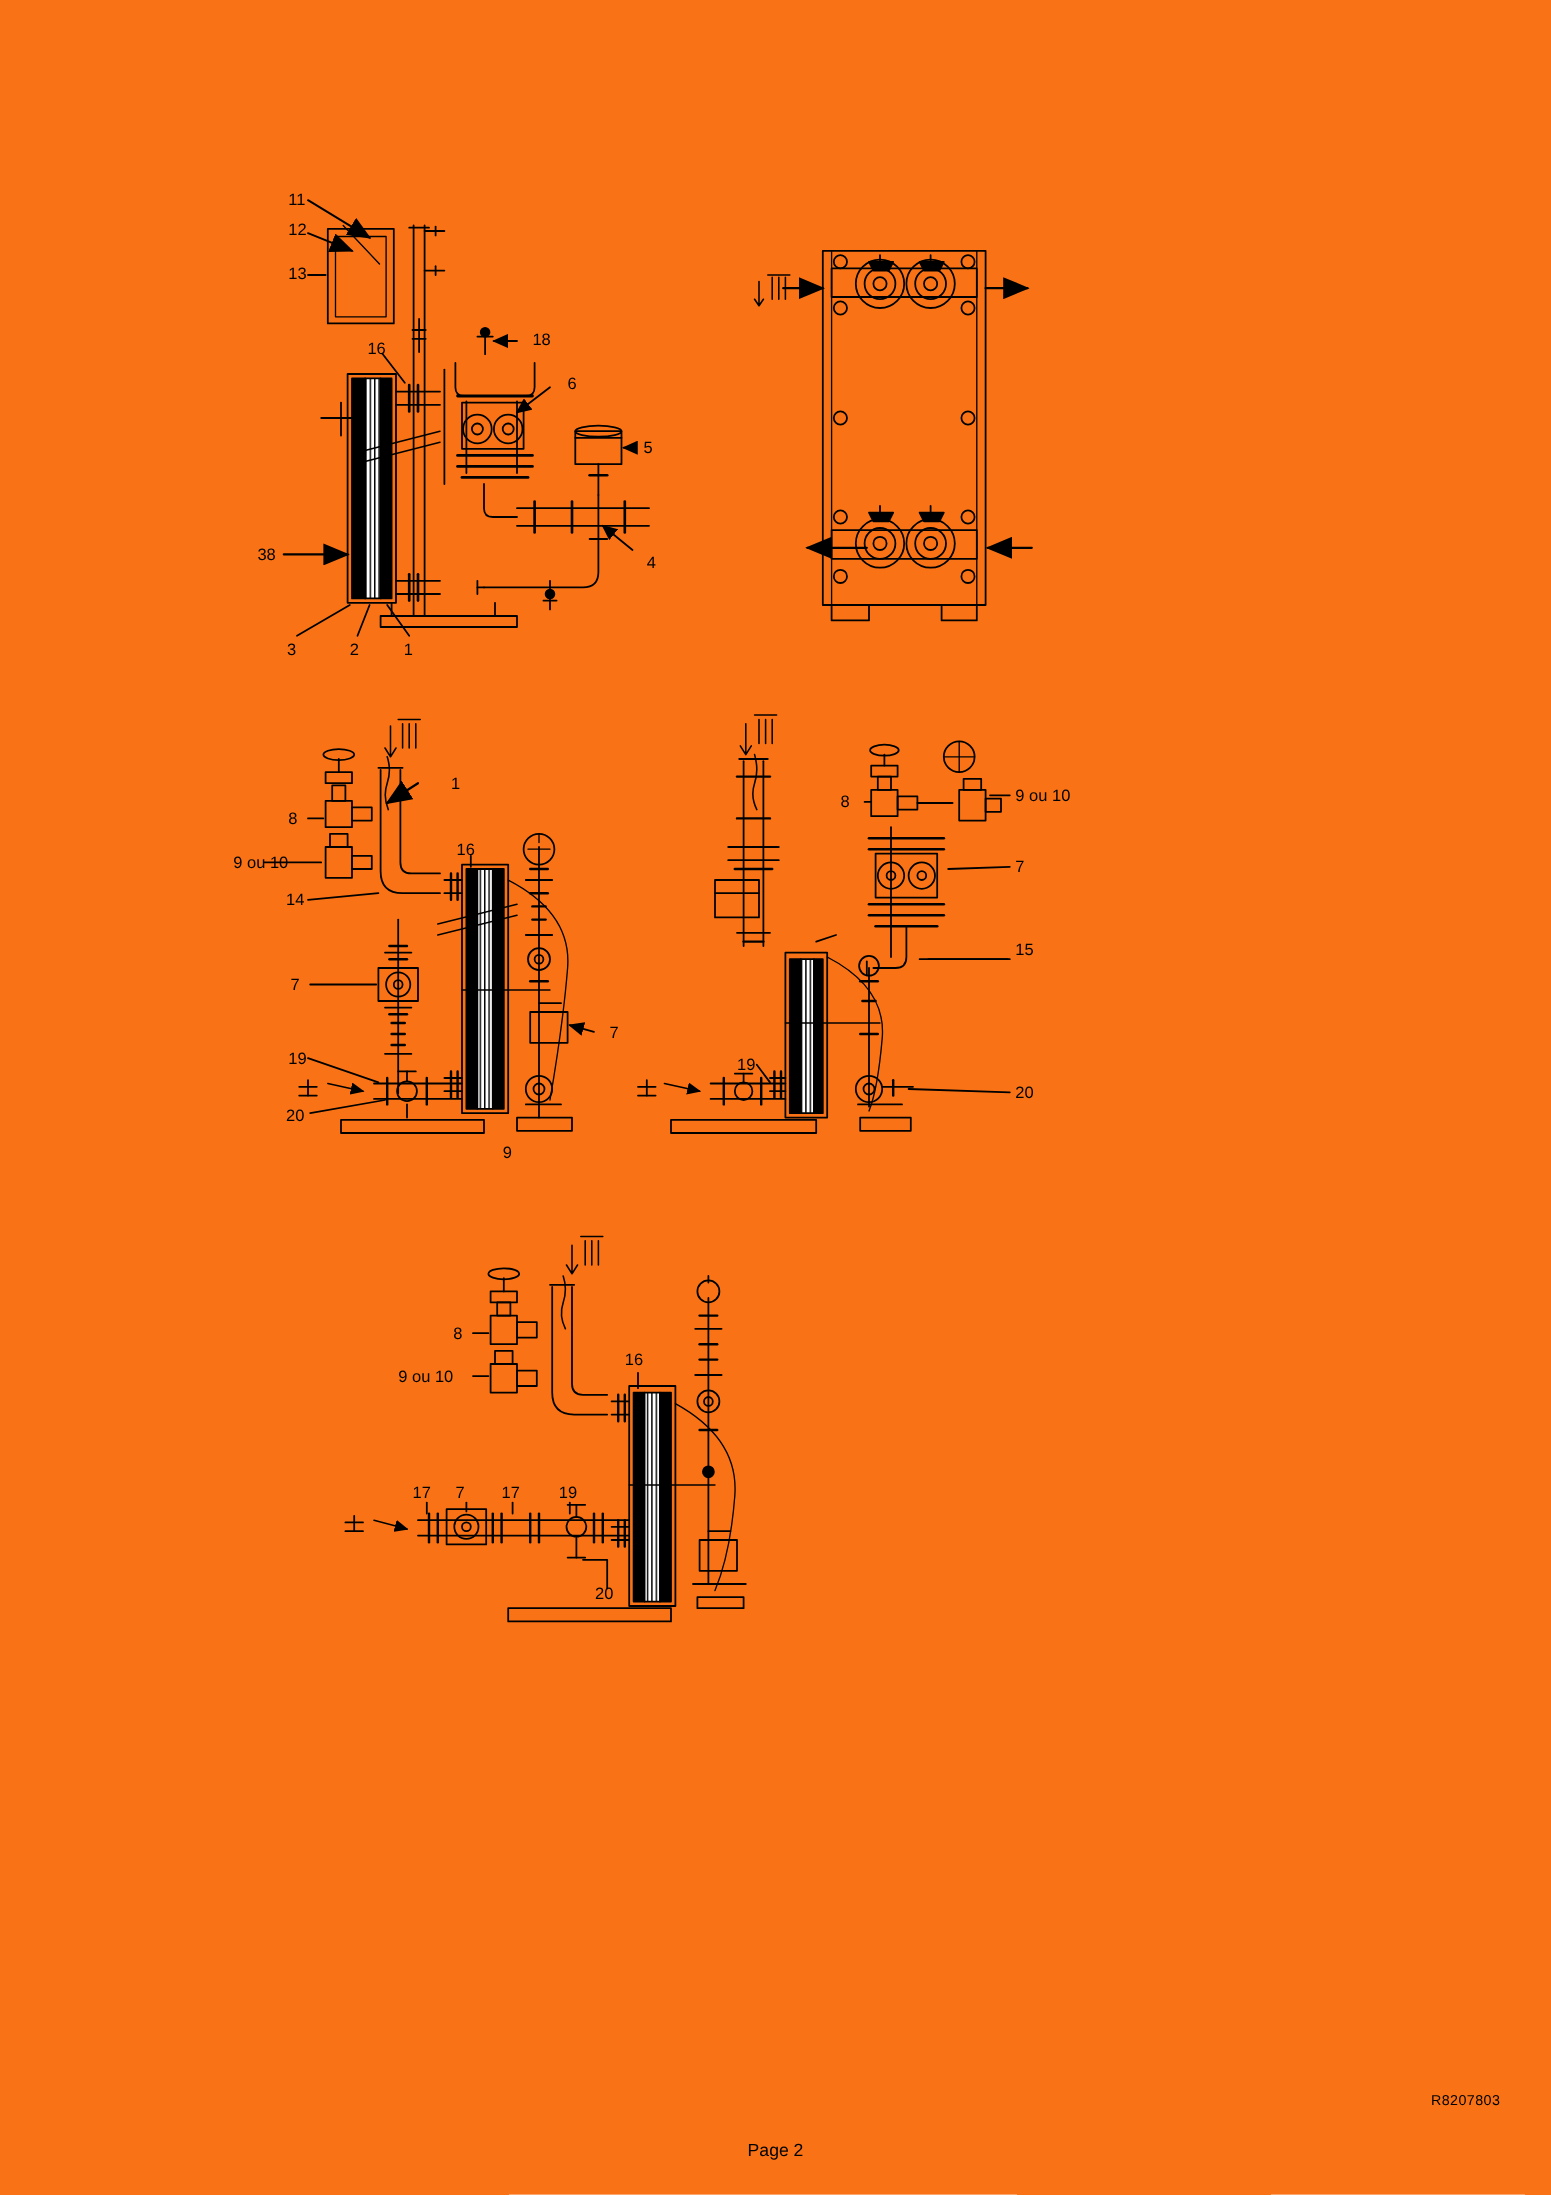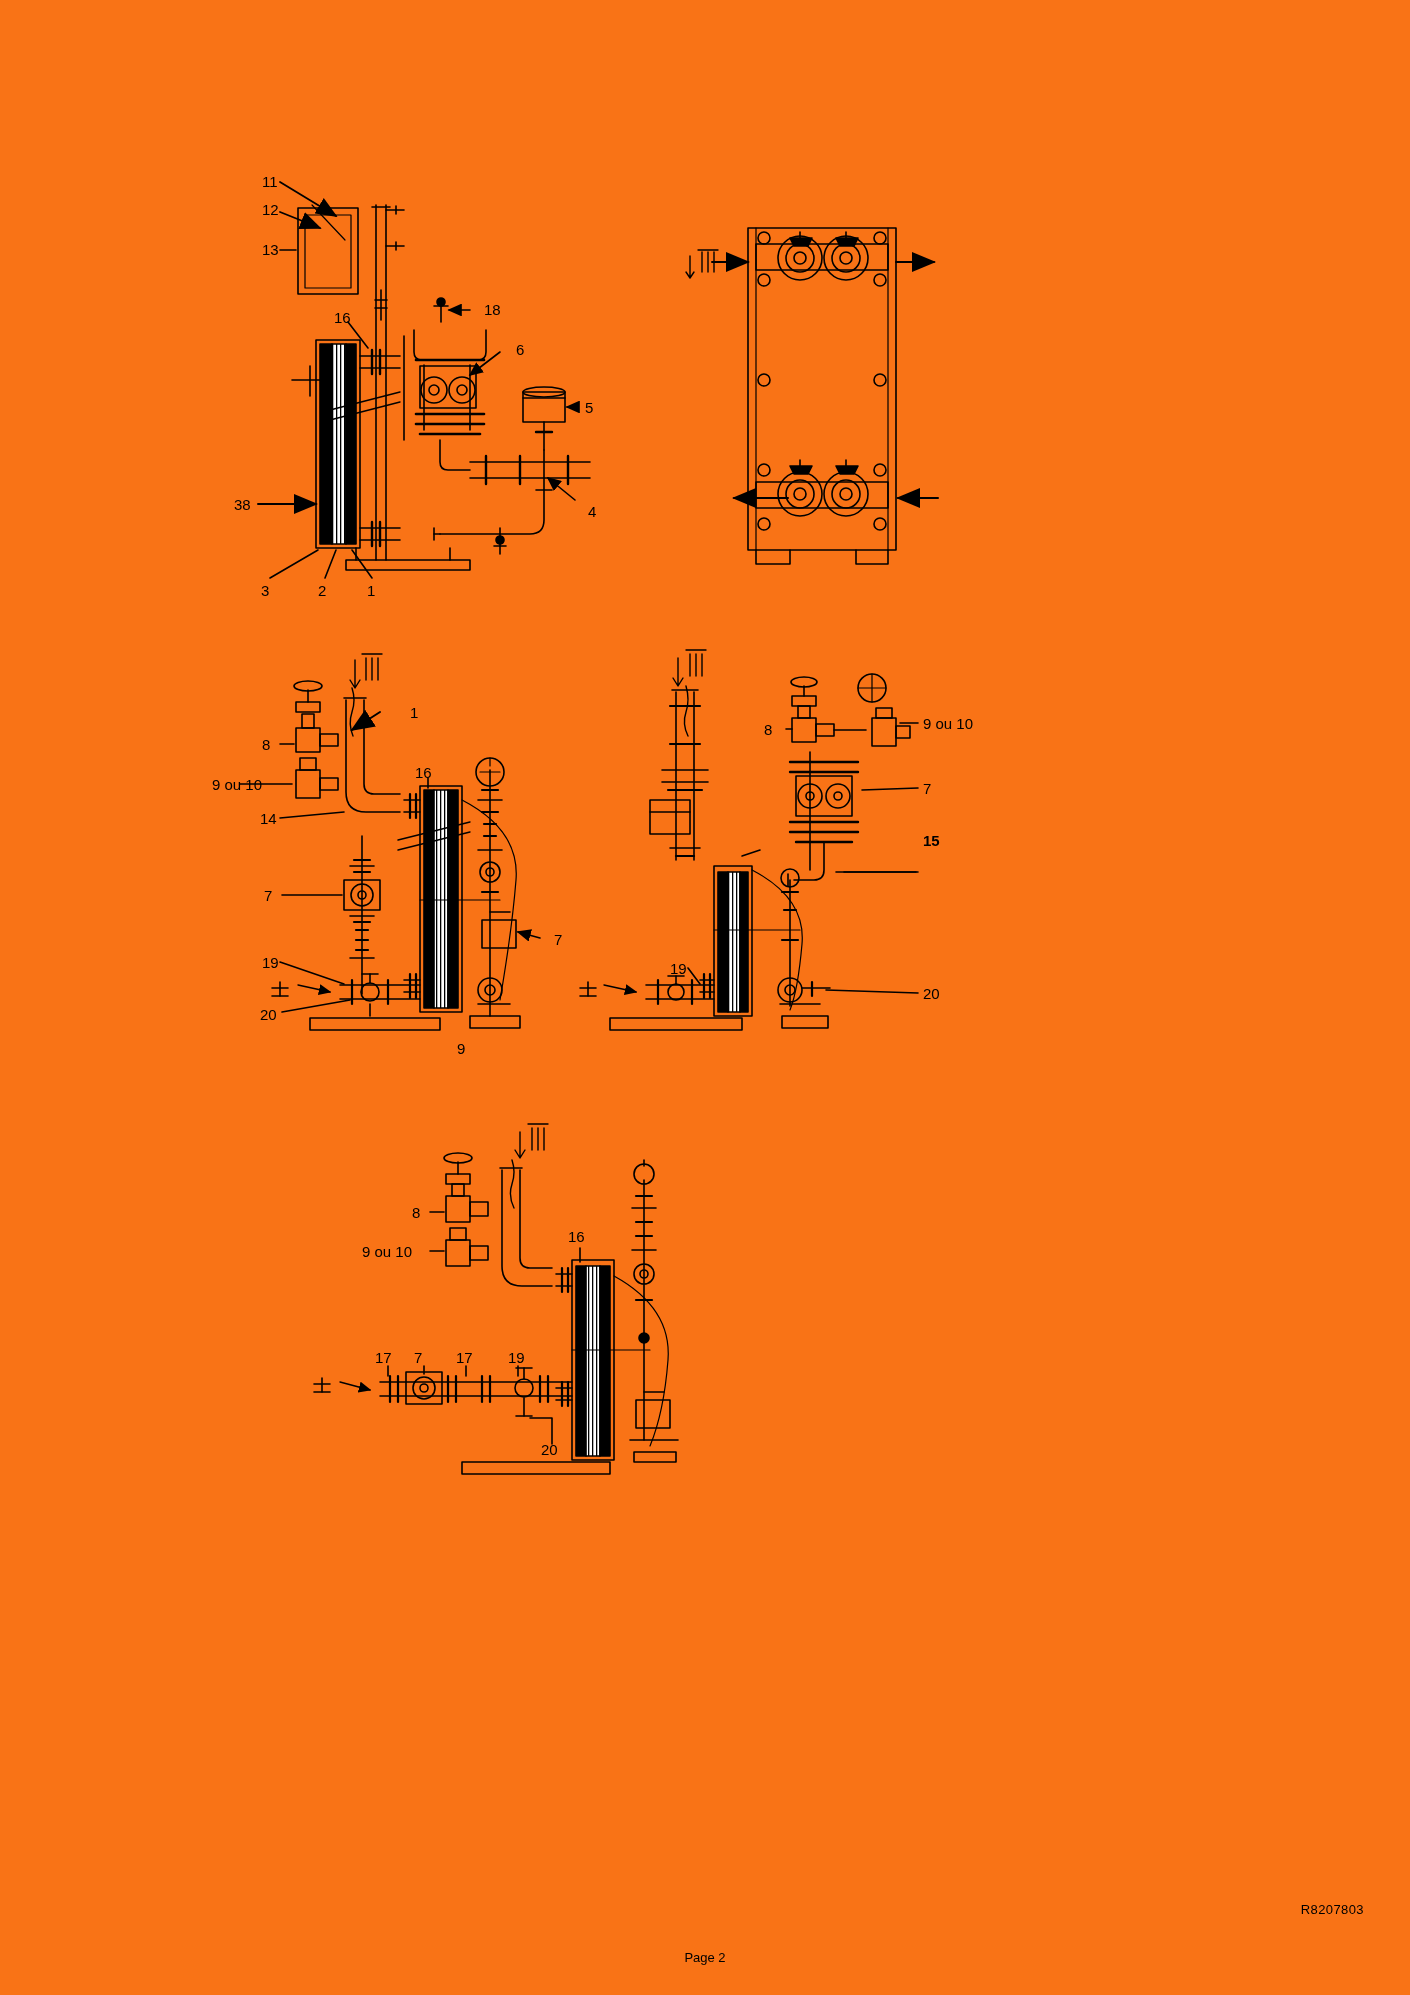--- a/index.html
+++ b/index.html
@@ -33,21 +33,21 @@
     bottom: 78px;
     font-size: 13px;
     letter-spacing: 0.4px;
   }
   .footer-page {
     position: absolute;
     left: 0;
     right: 0;
     bottom: 30px;
     text-align: center;
-    font-size: 13px;
+    font-size: 16px;
     margin-top: 12px;
   }
   svg.art {
     position: absolute;
     left: 0;
     top: 0;
     width: 1410px;
     height: 1995px;
   }
   .fig-group { }
@@ -514,21 +514,21 @@
   <div class="callout" style="left:260px;top:811px;">14</div>
   <div class="callout" style="left:264px;top:888px;">7</div>
   <div class="callout" style="left:554px;top:932px;">7</div>
   <div class="callout" style="left:262px;top:955px;">19</div>
   <div class="callout" style="left:260px;top:1007px;">20</div>
   <div class="callout" style="left:457px;top:1041px;">9</div>
 
   <div class="callout" style="left:764px;top:722px;">8</div>
   <div class="callout" style="left:923px;top:716px;">9  ou  10</div>
   <div class="callout" style="left:923px;top:781px;">7</div>
-  <div class="callout" style="left:923px;top:833px;font-weight:bold;">15</div>
+  <div class="callout" style="left:923px;top:856px;">15</div>
   <div class="callout" style="left:670px;top:961px;">19</div>
   <div class="callout" style="left:923px;top:986px;">20</div>
 
   <div class="callout" style="left:412px;top:1205px;">8</div>
   <div class="callout" style="left:362px;top:1244px;">9  ou  10</div>
   <div class="callout" style="left:568px;top:1229px;">16</div>
   <div class="callout" style="left:375px;top:1350px;">17</div>
   <div class="callout" style="left:414px;top:1350px;">7</div>
   <div class="callout" style="left:456px;top:1350px;">17</div>
   <div class="callout" style="left:508px;top:1350px;">19</div>

